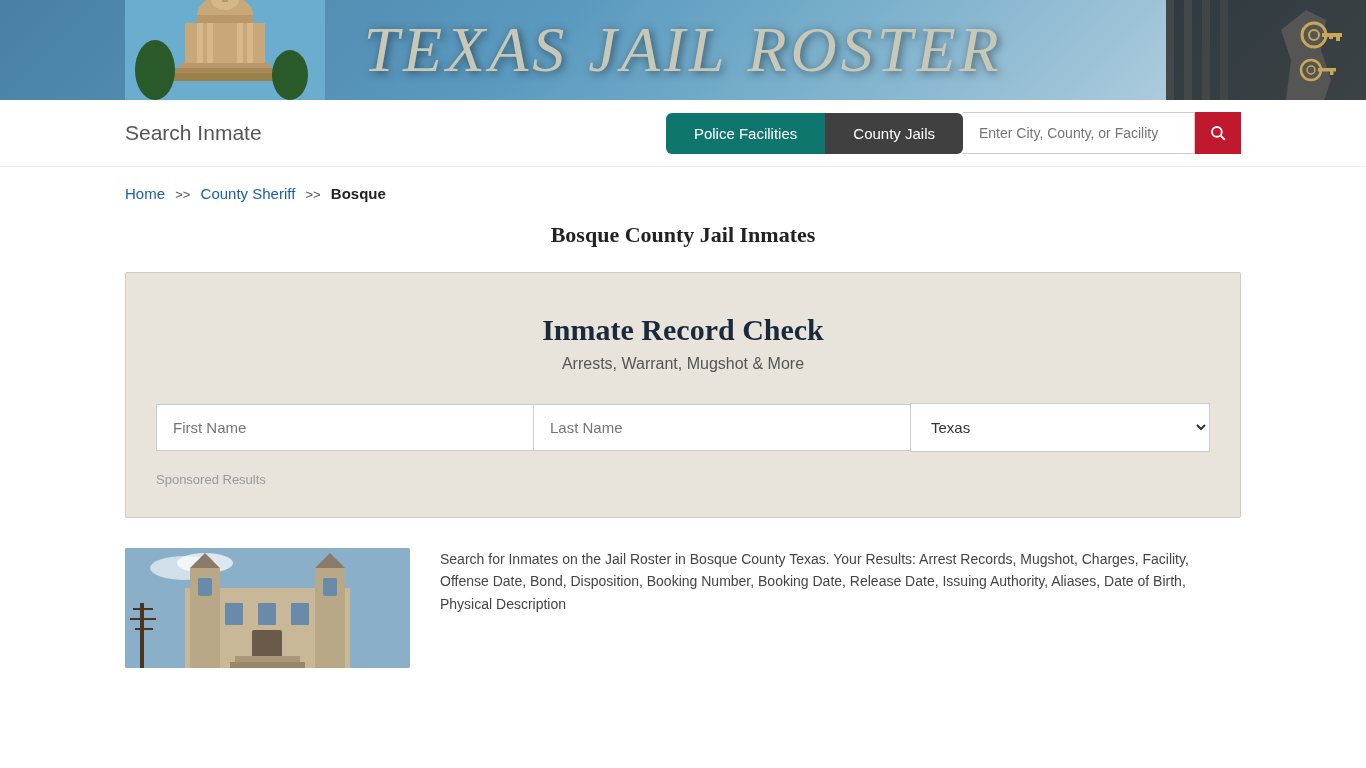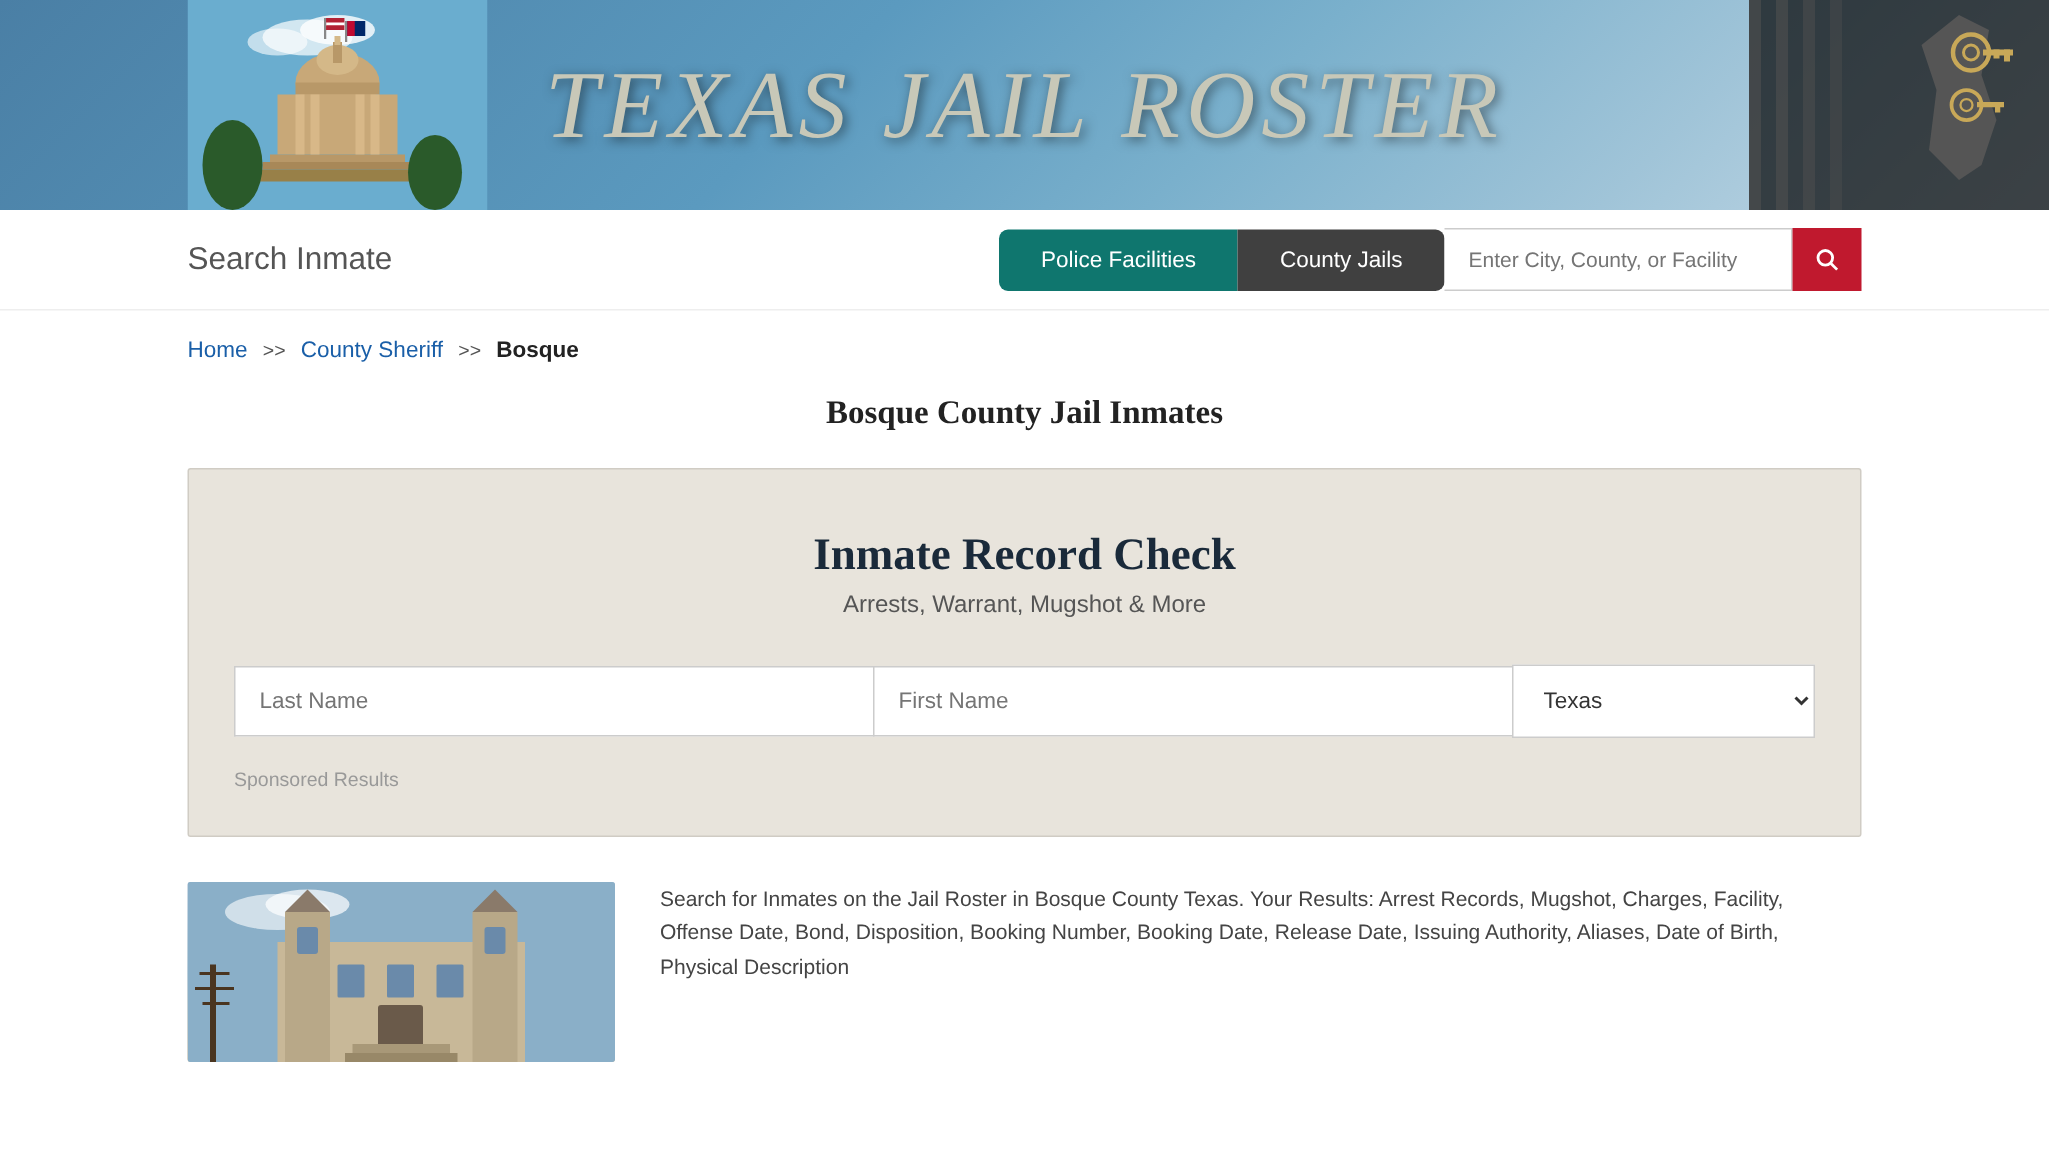--- a/index.html
+++ b/index.html
@@ -1,21 +1,21 @@
 <!DOCTYPE html>
 <html><head>
   <meta charset="utf-8">
   <style>
     * { margin: 0; padding: 0; box-sizing: border-box; }
     body { font-family: Georgia, 'Times New Roman', serif; background: #fff; color: #333; width: 1366px; min-height: 768px; overflow-x: hidden; }
 
     
     #header-banner {
       width: 100%;
-      height: 140px;
+      height: 100px;
       background: linear-gradient(135deg, #4a7fa5 0%, #5b9abf 40%, #7ab0cc 60%, #a0c4d8 80%, #c8dce8 100%);
       position: relative;
       overflow: hidden;
       display: flex;
       align-items: center;
       justify-content: center;
     }
     #header-banner .site-title {
       font-size: 64px;
       font-family: 'Palatino Linotype', Palatino, Georgia, serif;
@@ -173,21 +173,21 @@
       border-right: none;
     }
     #search-panel .search-row select {
       padding: 14px 16px;
       font-size: 15px;
       font-family: Arial, sans-serif;
       border: 1px solid #ccc;
       background: #fff;
       color: #333;
       outline: none;
-      width: 202px;
+      width: 300px;
       cursor: pointer;
     }
     #search-panel .search-btn {
       background: #c0192e;
       color: #fff;
       border: none;
       padding: 14px 50px;
       font-size: 16px;
       font-family: Arial, sans-serif;
       font-weight: bold;
@@ -330,22 +330,22 @@
   <span class="sep">&gt;&gt;</span>
   <span class="current">Bosque</span>
 </div>
 
 <h1 id="page-title">Bosque County Jail Inmates</h1>
 
 <div id="search-panel">
   <div class="panel-title">Inmate Record Check</div>
   <div class="panel-subtitle">Arrests, Warrant, Mugshot &amp; More</div>
   <div class="search-row">
+    <input type="text" placeholder="First Name" style="">
     <input type="text" placeholder="Last Name" style="">
-    <input type="text" placeholder="First Name" style="">
     <select id="state-select"><option value="Alabama">Alabama</option><option value="Alaska">Alaska</option><option value="Arizona">Arizona</option><option value="Arkansas">Arkansas</option><option value="California">California</option><option value="Colorado">Colorado</option><option value="Connecticut">Connecticut</option><option value="Delaware">Delaware</option><option value="Florida">Florida</option><option value="Georgia">Georgia</option><option value="Hawaii">Hawaii</option><option value="Idaho">Idaho</option><option value="Illinois">Illinois</option><option value="Indiana">Indiana</option><option value="Iowa">Iowa</option><option value="Kansas">Kansas</option><option value="Kentucky">Kentucky</option><option value="Louisiana">Louisiana</option><option value="Maine">Maine</option><option value="Maryland">Maryland</option><option value="Massachusetts">Massachusetts</option><option value="Michigan">Michigan</option><option value="Minnesota">Minnesota</option><option value="Mississippi">Mississippi</option><option value="Missouri">Missouri</option><option value="Montana">Montana</option><option value="Nebraska">Nebraska</option><option value="Nevada">Nevada</option><option value="New Hampshire">New Hampshire</option><option value="New Jersey">New Jersey</option><option value="New Mexico">New Mexico</option><option value="New York">New York</option><option value="North Carolina">North Carolina</option><option value="North Dakota">North Dakota</option><option value="Ohio">Ohio</option><option value="Oklahoma">Oklahoma</option><option value="Oregon">Oregon</option><option value="Pennsylvania">Pennsylvania</option><option value="Rhode Island">Rhode Island</option><option value="South Carolina">South Carolina</option><option value="South Dakota">South Dakota</option><option value="Tennessee">Tennessee</option><option value="Texas" selected="">Texas</option><option value="Utah">Utah</option><option value="Vermont">Vermont</option><option value="Virginia">Virginia</option><option value="Washington">Washington</option><option value="West Virginia">West Virginia</option><option value="Wisconsin">Wisconsin</option><option value="Wyoming">Wyoming</option></select>
   </div>
   <div class="sponsored">Sponsored Results</div>
 </div>
 
 <div id="bottom-section">
   <div class="building-container">
     <svg width="285" height="120" viewBox="0 0 285 120" xmlns="http://www.w3.org/2000/svg">
 
       <rect width="285" height="120" fill="#8aafc8"></rect>

